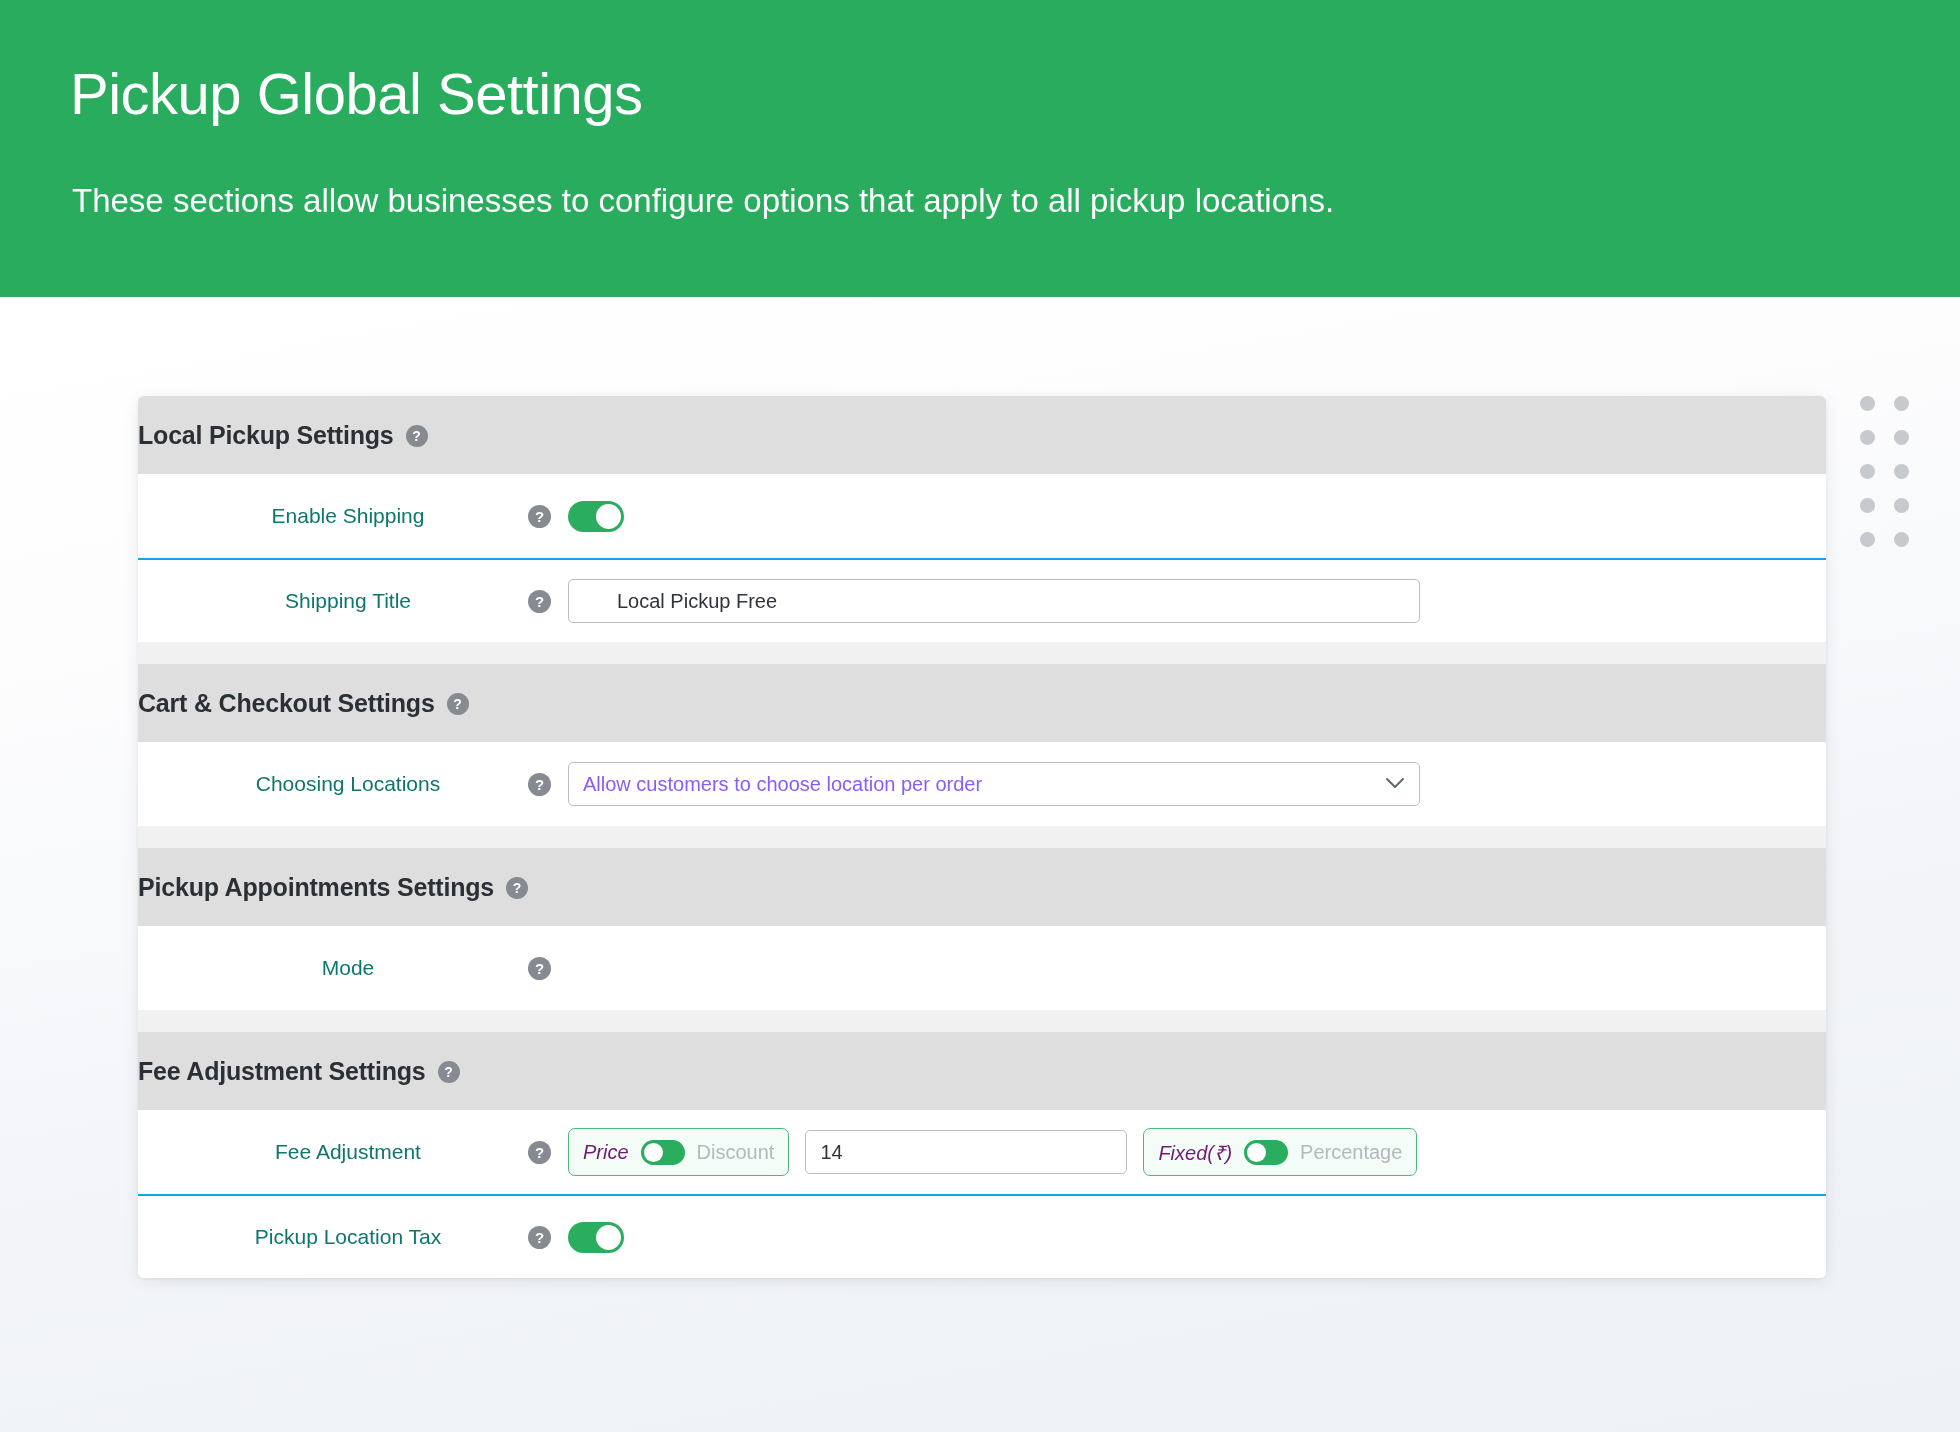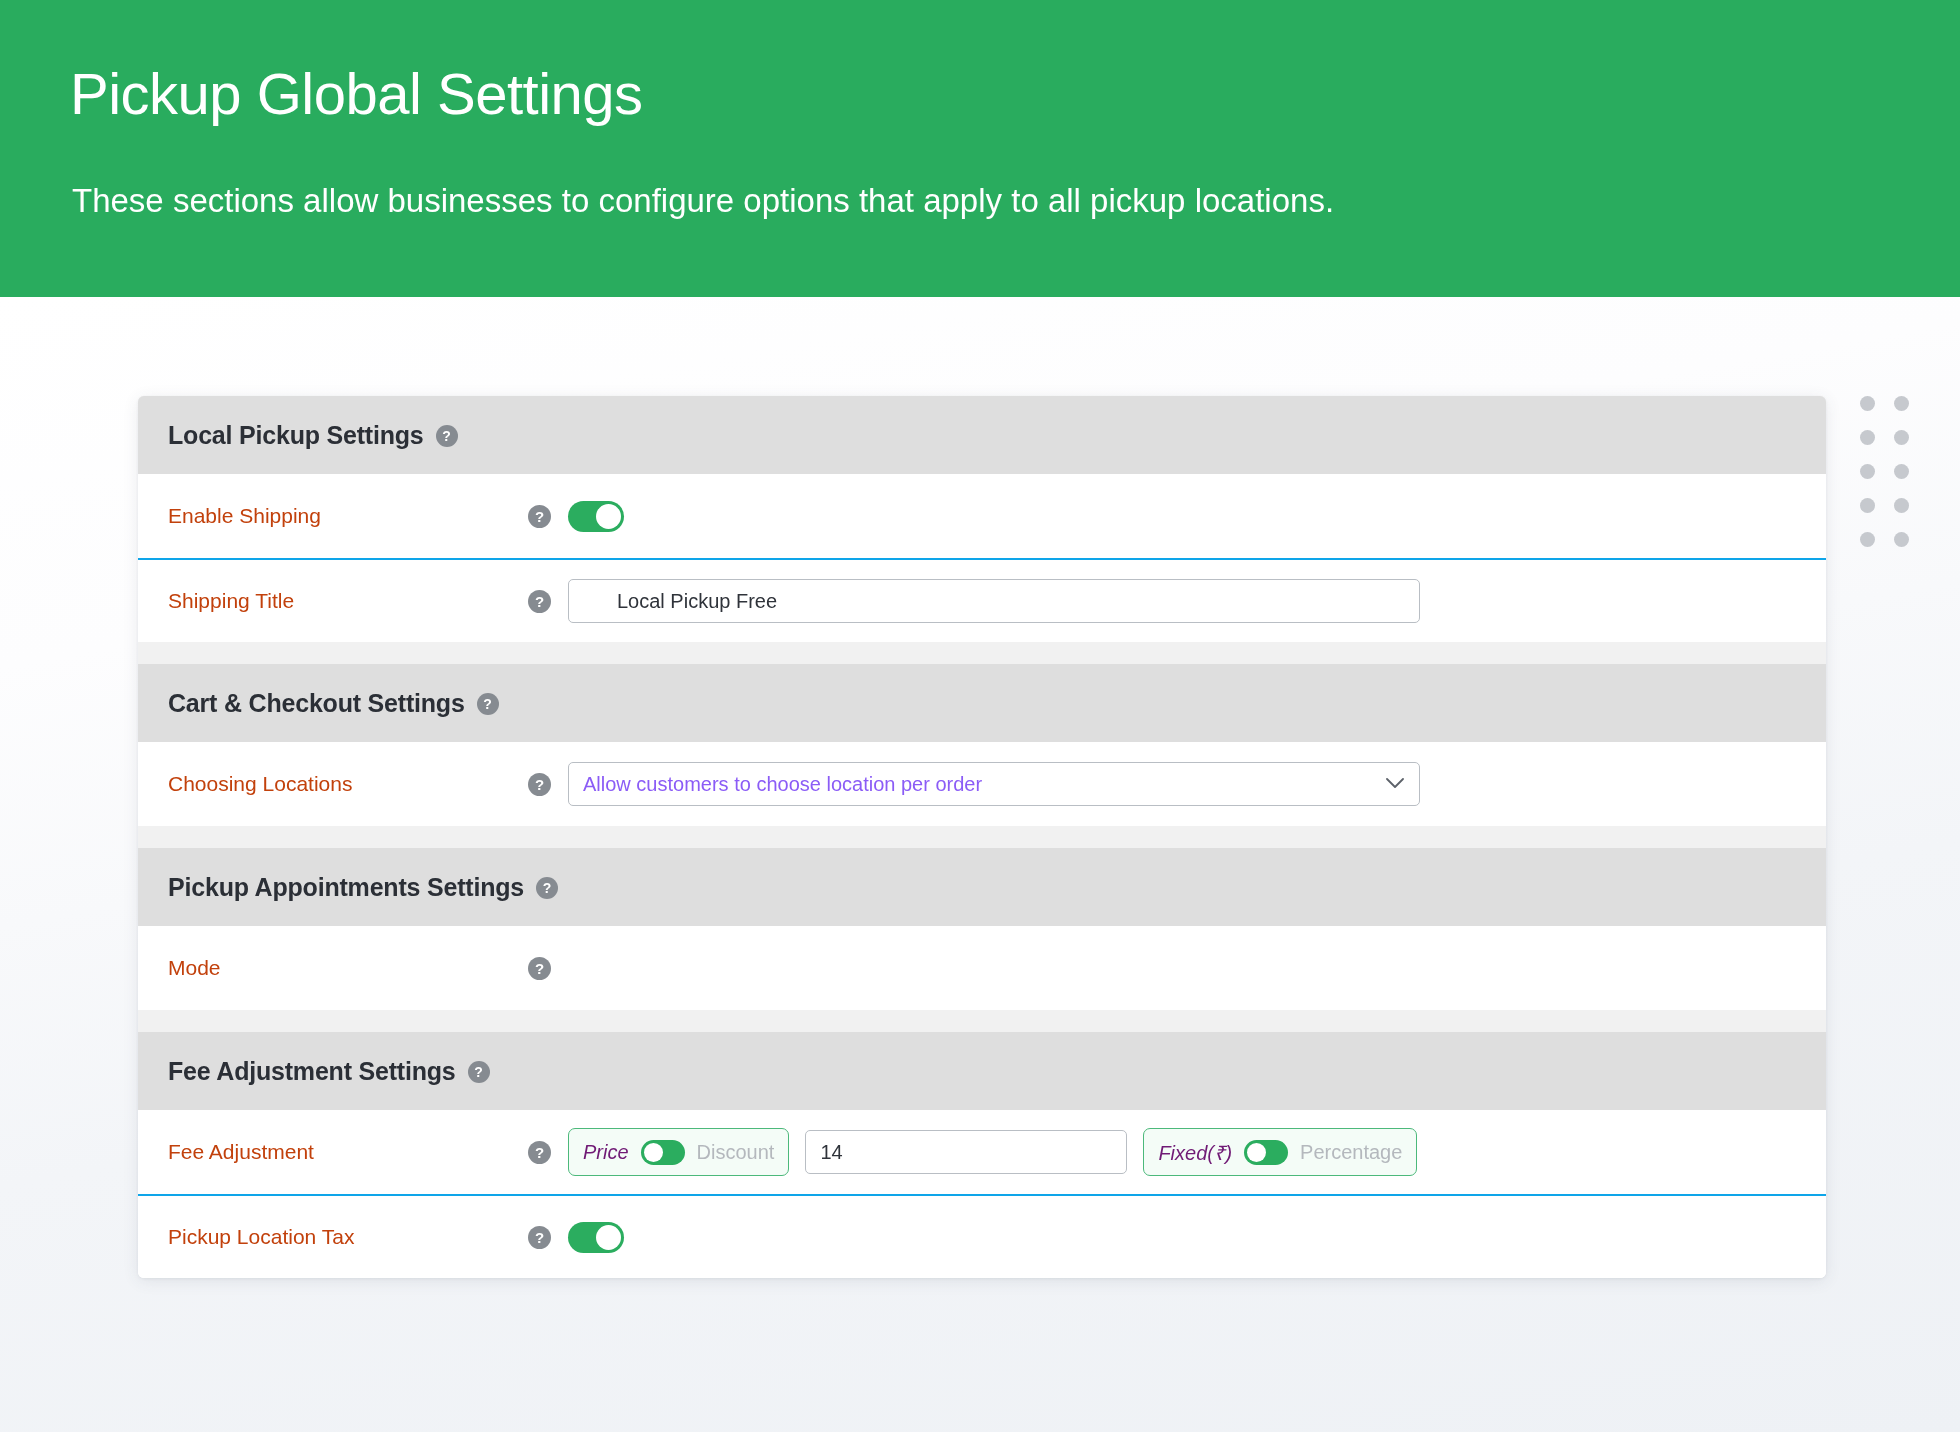--- a/index.html
+++ b/index.html
@@ -83,21 +83,20 @@
   }
 
   .section { background: #f1f1f1; }
   .section + .section { margin-top: 22px; }
 
   .section-header {
     background: #dedede;
     height: 78px;
     display: flex;
     align-items: center;
-    padding-left: 30px;
   }
   .section-header-title {
     font-size: 25px;
     font-weight: 600;
     color: #2b2f36;
     letter-spacing: -0.2px;
   }
 
   .section-rows { background: #ffffff; }
 
@@ -106,22 +105,23 @@
     align-items: center;
     min-height: 84px;
     padding: 0 30px;
     background: #ffffff;
   }
   .row + .row { border-top: 2px solid #0ea5e9; }
 
   .row-label {
     width: 360px;
     font-size: 21px;
-    color: #c2410c;
-    flex-shrink: 0;
+    color: #0f766e;
+    flex-shrink: 0;
+    text-align: center;
   }
 
   .help-cell {
     width: 40px;
     flex-shrink: 0;
     display: flex;
     align-items: center;
   }
 
   

